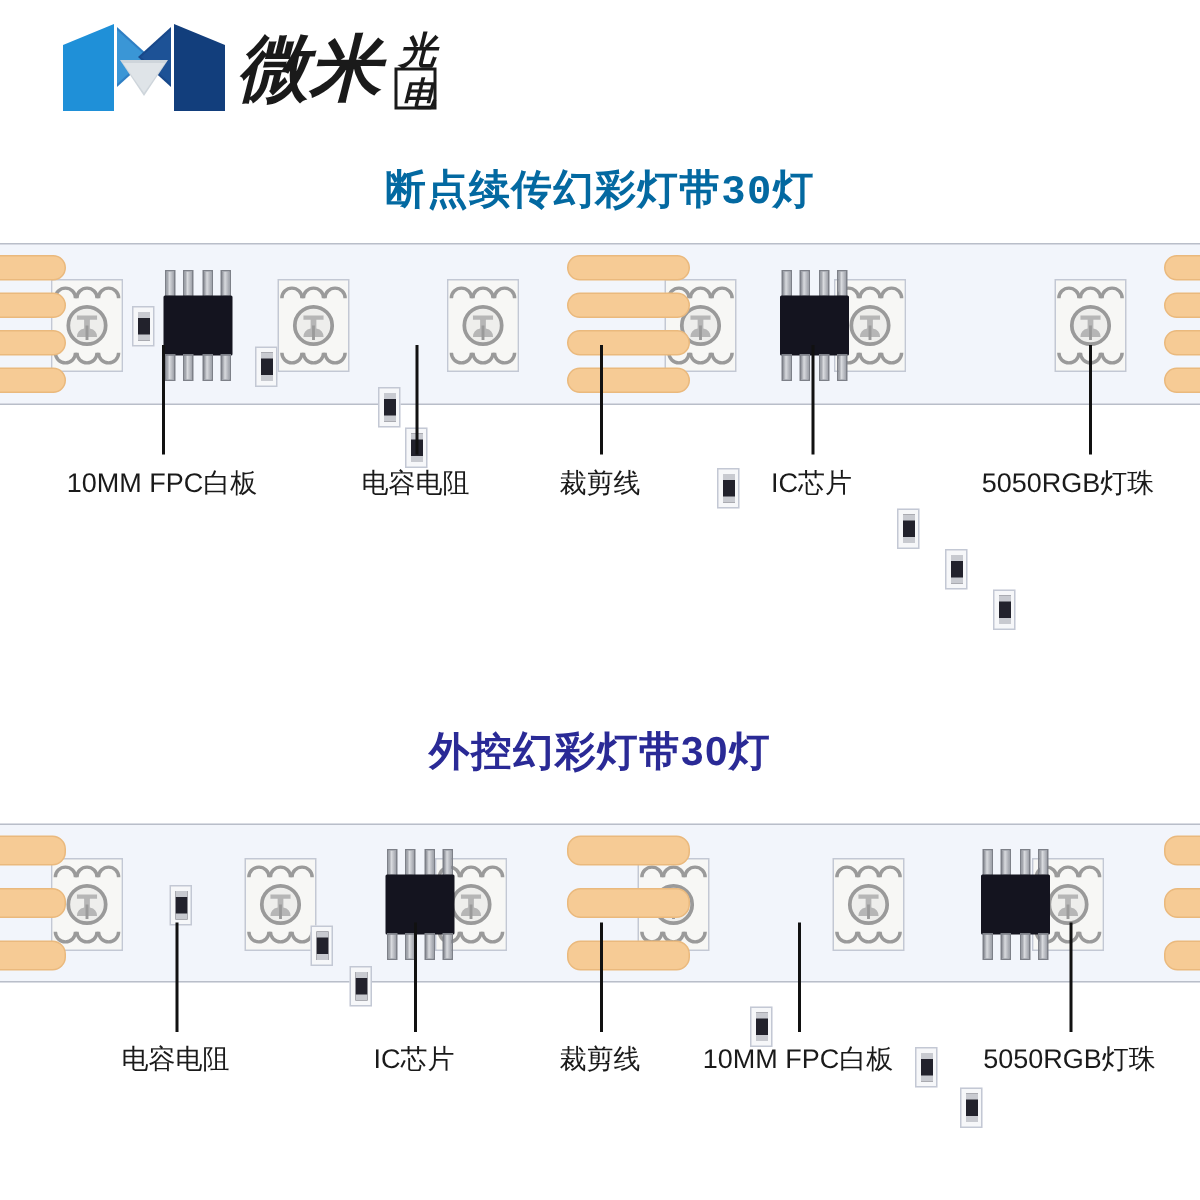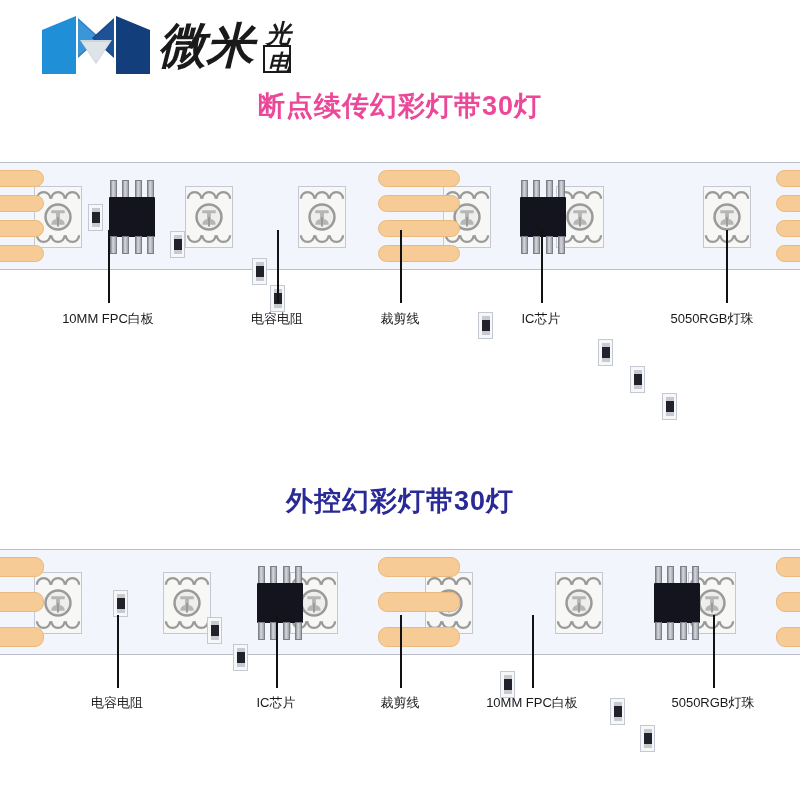--- a/index.html
+++ b/index.html
@@ -42,21 +42,21 @@
   
   .section-title {
     position: absolute;
     width: 800px;
     text-align: center;
     font-size: 27px;
     font-weight: bold;
     letter-spacing: 1px;
     white-space: nowrap;
   }
-  .title-1 { top: 88px; color: #ec4899; }
+  .title-1 { top: 108px; color: #0369a1; font-family: Liberation Mono, monospace; }
   .title-2 { top: 483px; color: #2a2a96; }
 
   
   .strip {
     position: absolute;
     left: 0;
     width: 800px;
     background: #f2f5fb;
     border-top: 1.5px solid #b9bec9;
     border-bottom: 1.5px solid #b9bec9;
@@ -164,21 +164,21 @@
   }
 
   
   .leader {
     position: absolute;
     width: 1.5px;
     background: #111111;
   }
   .callout-label {
     position: absolute;
-    font-size: 13px;
+    font-size: 18px;
     color: #1a1a1a;
     white-space: nowrap;
     transform: translateX(-50%);
   }
 </style>
 </head>
 <body>
 
 <div class="logo-block">
   <div class="logo-mark">

